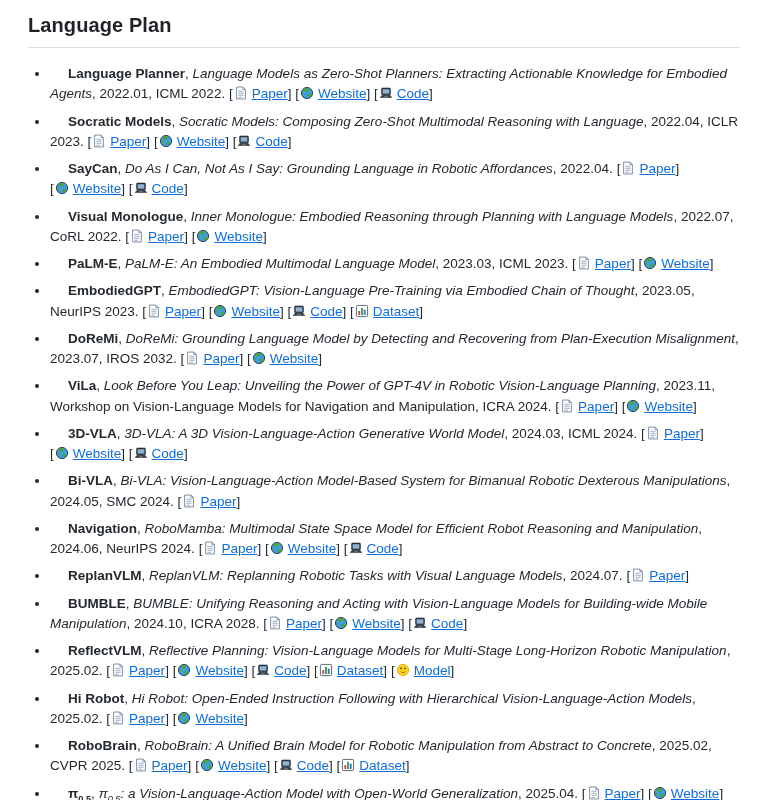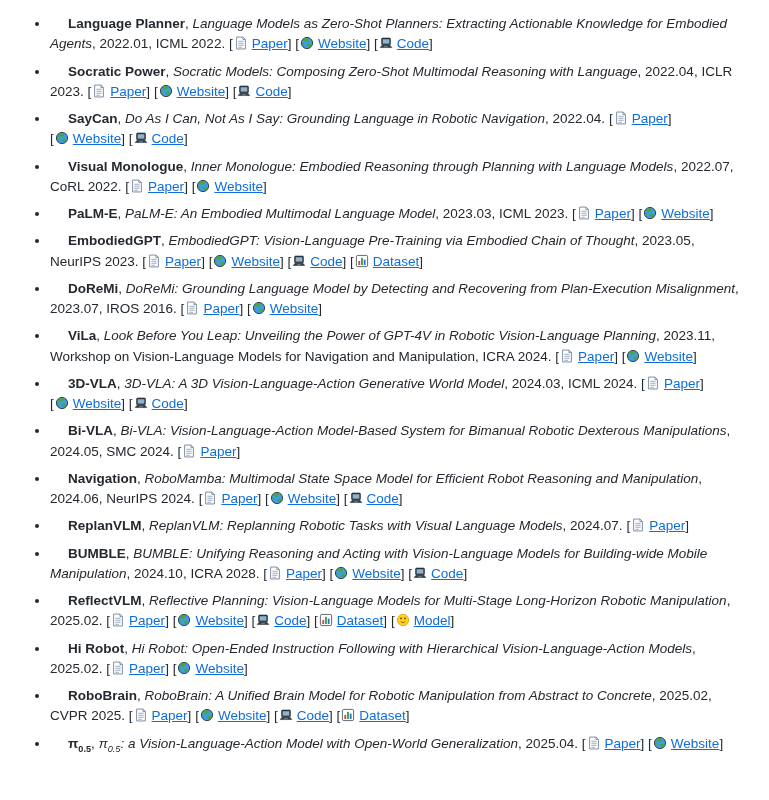--- a/index.html
+++ b/index.html
@@ -26,52 +26,53 @@
   a.plink{color:var(--link,#0f6ddb);text-decoration:underline;cursor:pointer;}
   .linkgroup{white-space:nowrap;margin-top:40px;}
   .icon{display:inline-block;margin:0 4px 0 1px;}
   .icon svg{width:14px;height:14px;vertical-align:-2px;}
   sub{font-size:68%;line-height:0;}
 </style>
 </head>
 <body>
 
 <div class="page">
+  <h2 class="section">Language Plan</h2>
   <ul class="papers" id="paper-list">
       <li><span class="pname">Language Planner</span>, <span class="ptitle">Language Models as Zero-Shot Planners: Extracting Actionable Knowledge for Embodied Agents</span>, <span>2022.01, ICML 2022.</span> <span class="linkgroup">[<span class="icon"><svg viewBox="0 0 16 16">
               <path d="M3 1.2h7.2L13 4v10.8H3z" fill="#ffffff" stroke="#7a8aa3" stroke-width="1.1"></path>
               <path d="M10.2 1.2V4H13" fill="none" stroke="#7a8aa3" stroke-width="1"></path>
               <path d="M5 6h6M5 8.3h6M5 10.6h6M5 12.9h4" stroke="#8fa0b8" stroke-width="1" fill="none"></path>
             </svg></span><a class="plink" href="#">Paper</a>]</span> <span class="linkgroup">[<span class="icon"><svg viewBox="0 0 16 16">
               <circle cx="8" cy="8" r="6.4" fill="#3d9fe0" stroke="#23303c" stroke-width="1"></circle>
               <path fill="#4ca33f" d="M4.2 3.6c1.8-1.9 4.8-1.7 5.8.1.8 1.3-.9 2.9-2.8 2.9-1.9 0-4-1.9-3-3z"></path>
               <path fill="#4ca33f" d="M9.3 9.2c1.9-.9 3.8.1 3.3 1.9-.4 1.5-2.8 2-3.8 1-.9-.9-.9-2.3.5-2.9z"></path>
               <path fill="#4ca33f" d="M3 7.6c1 0 2 1 1.5 2l-1.1 1C2.6 9.6 2.5 8.1 3 7.6z"></path>
             </svg></span><a class="plink" href="#">Website</a>]</span> <span class="linkgroup">[<span class="icon"><svg viewBox="0 0 16 16">
               <rect x="3" y="2.4" width="10" height="7.6" rx="1" fill="#2e3a46" stroke="#1d262e" stroke-width=".8"></rect>
               <rect x="4.2" y="3.7" width="7.6" height="5" fill="#8fb3cf"></rect>
               <path d="M1.4 13.2l2.2-2.7h8.8l2.2 2.7z" fill="#2e3a46" stroke="#1d262e" stroke-width=".6"></path>
               <path d="M6 12.3h4" stroke="#9fb0bd" stroke-width=".8"></path>
             </svg></span><a class="plink" href="#">Code</a>]</span></li>
-      <li><span class="pname">Socratic Power</span>, <span class="ptitle">Socratic Models: Composing Zero-Shot Multimodal Reasoning with Language</span>, <span>2022.04, ICLR 2023.</span> <span class="linkgroup">[<span class="icon"><svg viewBox="0 0 16 16">
-              <path d="M3 1.2h7.2L13 4v10.8H3z" fill="#ffffff" stroke="#7a8aa3" stroke-width="1.1"></path>
-              <path d="M10.2 1.2V4H13" fill="none" stroke="#7a8aa3" stroke-width="1"></path>
-              <path d="M5 6h6M5 8.3h6M5 10.6h6M5 12.9h4" stroke="#8fa0b8" stroke-width="1" fill="none"></path>
-            </svg></span><a class="plink" href="#">Paper</a>]</span> <span class="linkgroup">[<span class="icon"><svg viewBox="0 0 16 16">
-              <circle cx="8" cy="8" r="6.4" fill="#3d9fe0" stroke="#23303c" stroke-width="1"></circle>
-              <path fill="#4ca33f" d="M4.2 3.6c1.8-1.9 4.8-1.7 5.8.1.8 1.3-.9 2.9-2.8 2.9-1.9 0-4-1.9-3-3z"></path>
-              <path fill="#4ca33f" d="M9.3 9.2c1.9-.9 3.8.1 3.3 1.9-.4 1.5-2.8 2-3.8 1-.9-.9-.9-2.3.5-2.9z"></path>
-              <path fill="#4ca33f" d="M3 7.6c1 0 2 1 1.5 2l-1.1 1C2.6 9.6 2.5 8.1 3 7.6z"></path>
-            </svg></span><a class="plink" href="#">Website</a>]</span> <span class="linkgroup">[<span class="icon"><svg viewBox="0 0 16 16">
-              <rect x="3" y="2.4" width="10" height="7.6" rx="1" fill="#2e3a46" stroke="#1d262e" stroke-width=".8"></rect>
-              <rect x="4.2" y="3.7" width="7.6" height="5" fill="#8fb3cf"></rect>
-              <path d="M1.4 13.2l2.2-2.7h8.8l2.2 2.7z" fill="#2e3a46" stroke="#1d262e" stroke-width=".6"></path>
-              <path d="M6 12.3h4" stroke="#9fb0bd" stroke-width=".8"></path>
-            </svg></span><a class="plink" href="#">Code</a>]</span></li>
-      <li><span class="pname">SayCan</span>, <span class="ptitle">Do As I Can, Not As I Say: Grounding Language in Robotic Navigation</span>, <span>2022.04.</span> <span class="linkgroup">[<span class="icon"><svg viewBox="0 0 16 16">
+      <li><span class="pname">Socratic Models</span>, <span class="ptitle">Socratic Models: Composing Zero-Shot Multimodal Reasoning with Language</span>, <span>2022.04, ICLR 2023.</span> <span class="linkgroup">[<span class="icon"><svg viewBox="0 0 16 16">
+              <path d="M3 1.2h7.2L13 4v10.8H3z" fill="#ffffff" stroke="#7a8aa3" stroke-width="1.1"></path>
+              <path d="M10.2 1.2V4H13" fill="none" stroke="#7a8aa3" stroke-width="1"></path>
+              <path d="M5 6h6M5 8.3h6M5 10.6h6M5 12.9h4" stroke="#8fa0b8" stroke-width="1" fill="none"></path>
+            </svg></span><a class="plink" href="#">Paper</a>]</span> <span class="linkgroup">[<span class="icon"><svg viewBox="0 0 16 16">
+              <circle cx="8" cy="8" r="6.4" fill="#3d9fe0" stroke="#23303c" stroke-width="1"></circle>
+              <path fill="#4ca33f" d="M4.2 3.6c1.8-1.9 4.8-1.7 5.8.1.8 1.3-.9 2.9-2.8 2.9-1.9 0-4-1.9-3-3z"></path>
+              <path fill="#4ca33f" d="M9.3 9.2c1.9-.9 3.8.1 3.3 1.9-.4 1.5-2.8 2-3.8 1-.9-.9-.9-2.3.5-2.9z"></path>
+              <path fill="#4ca33f" d="M3 7.6c1 0 2 1 1.5 2l-1.1 1C2.6 9.6 2.5 8.1 3 7.6z"></path>
+            </svg></span><a class="plink" href="#">Website</a>]</span> <span class="linkgroup">[<span class="icon"><svg viewBox="0 0 16 16">
+              <rect x="3" y="2.4" width="10" height="7.6" rx="1" fill="#2e3a46" stroke="#1d262e" stroke-width=".8"></rect>
+              <rect x="4.2" y="3.7" width="7.6" height="5" fill="#8fb3cf"></rect>
+              <path d="M1.4 13.2l2.2-2.7h8.8l2.2 2.7z" fill="#2e3a46" stroke="#1d262e" stroke-width=".6"></path>
+              <path d="M6 12.3h4" stroke="#9fb0bd" stroke-width=".8"></path>
+            </svg></span><a class="plink" href="#">Code</a>]</span></li>
+      <li><span class="pname">SayCan</span>, <span class="ptitle">Do As I Can, Not As I Say: Grounding Language in Robotic Affordances</span>, <span>2022.04.</span> <span class="linkgroup">[<span class="icon"><svg viewBox="0 0 16 16">
               <path d="M3 1.2h7.2L13 4v10.8H3z" fill="#ffffff" stroke="#7a8aa3" stroke-width="1.1"></path>
               <path d="M10.2 1.2V4H13" fill="none" stroke="#7a8aa3" stroke-width="1"></path>
               <path d="M5 6h6M5 8.3h6M5 10.6h6M5 12.9h4" stroke="#8fa0b8" stroke-width="1" fill="none"></path>
             </svg></span><a class="plink" href="#">Paper</a>]</span> <span class="linkgroup">[<span class="icon"><svg viewBox="0 0 16 16">
               <circle cx="8" cy="8" r="6.4" fill="#3d9fe0" stroke="#23303c" stroke-width="1"></circle>
               <path fill="#4ca33f" d="M4.2 3.6c1.8-1.9 4.8-1.7 5.8.1.8 1.3-.9 2.9-2.8 2.9-1.9 0-4-1.9-3-3z"></path>
               <path fill="#4ca33f" d="M9.3 9.2c1.9-.9 3.8.1 3.3 1.9-.4 1.5-2.8 2-3.8 1-.9-.9-.9-2.3.5-2.9z"></path>
               <path fill="#4ca33f" d="M3 7.6c1 0 2 1 1.5 2l-1.1 1C2.6 9.6 2.5 8.1 3 7.6z"></path>
             </svg></span><a class="plink" href="#">Website</a>]</span> <span class="linkgroup">[<span class="icon"><svg viewBox="0 0 16 16">
               <rect x="3" y="2.4" width="10" height="7.6" rx="1" fill="#2e3a46" stroke="#1d262e" stroke-width=".8"></rect>
@@ -112,21 +113,21 @@
               <rect x="3" y="2.4" width="10" height="7.6" rx="1" fill="#2e3a46" stroke="#1d262e" stroke-width=".8"></rect>
               <rect x="4.2" y="3.7" width="7.6" height="5" fill="#8fb3cf"></rect>
               <path d="M1.4 13.2l2.2-2.7h8.8l2.2 2.7z" fill="#2e3a46" stroke="#1d262e" stroke-width=".6"></path>
               <path d="M6 12.3h4" stroke="#9fb0bd" stroke-width=".8"></path>
             </svg></span><a class="plink" href="#">Code</a>]</span> <span class="linkgroup">[<span class="icon"><svg viewBox="0 0 16 16">
               <rect x="1.6" y="1.6" width="12.8" height="12.8" rx="1.6" fill="#ffffff" stroke="#5b6670" stroke-width="1.1"></rect>
               <rect x="3.8" y="8" width="2.1" height="4.6" fill="#d64541"></rect>
               <rect x="6.9" y="4.4" width="2.1" height="8.2" fill="#3f9b42"></rect>
               <rect x="10" y="6.4" width="2.1" height="6.2" fill="#2f6fd0"></rect>
             </svg></span><a class="plink" href="#">Dataset</a>]</span></li>
-      <li><span class="pname">DoReMi</span>, <span class="ptitle">DoReMi: Grounding Language Model by Detecting and Recovering from Plan-Execution Misalignment</span>, <span>2023.07, IROS 2016.</span> <span class="linkgroup">[<span class="icon"><svg viewBox="0 0 16 16">
+      <li><span class="pname">DoReMi</span>, <span class="ptitle">DoReMi: Grounding Language Model by Detecting and Recovering from Plan-Execution Misalignment</span>, <span>2023.07, IROS 2032.</span> <span class="linkgroup">[<span class="icon"><svg viewBox="0 0 16 16">
               <path d="M3 1.2h7.2L13 4v10.8H3z" fill="#ffffff" stroke="#7a8aa3" stroke-width="1.1"></path>
               <path d="M10.2 1.2V4H13" fill="none" stroke="#7a8aa3" stroke-width="1"></path>
               <path d="M5 6h6M5 8.3h6M5 10.6h6M5 12.9h4" stroke="#8fa0b8" stroke-width="1" fill="none"></path>
             </svg></span><a class="plink" href="#">Paper</a>]</span> <span class="linkgroup">[<span class="icon"><svg viewBox="0 0 16 16">
               <circle cx="8" cy="8" r="6.4" fill="#3d9fe0" stroke="#23303c" stroke-width="1"></circle>
               <path fill="#4ca33f" d="M4.2 3.6c1.8-1.9 4.8-1.7 5.8.1.8 1.3-.9 2.9-2.8 2.9-1.9 0-4-1.9-3-3z"></path>
               <path fill="#4ca33f" d="M9.3 9.2c1.9-.9 3.8.1 3.3 1.9-.4 1.5-2.8 2-3.8 1-.9-.9-.9-2.3.5-2.9z"></path>
               <path fill="#4ca33f" d="M3 7.6c1 0 2 1 1.5 2l-1.1 1C2.6 9.6 2.5 8.1 3 7.6z"></path>
             </svg></span><a class="plink" href="#">Website</a>]</span></li>
       <li><span class="pname">ViLa</span>, <span class="ptitle">Look Before You Leap: Unveiling the Power of GPT-4V in Robotic Vision-Language Planning</span>, <span>2023.11, Workshop on Vision-Language Models for Navigation and Manipulation, ICRA 2024.</span> <span class="linkgroup">[<span class="icon"><svg viewBox="0 0 16 16">

